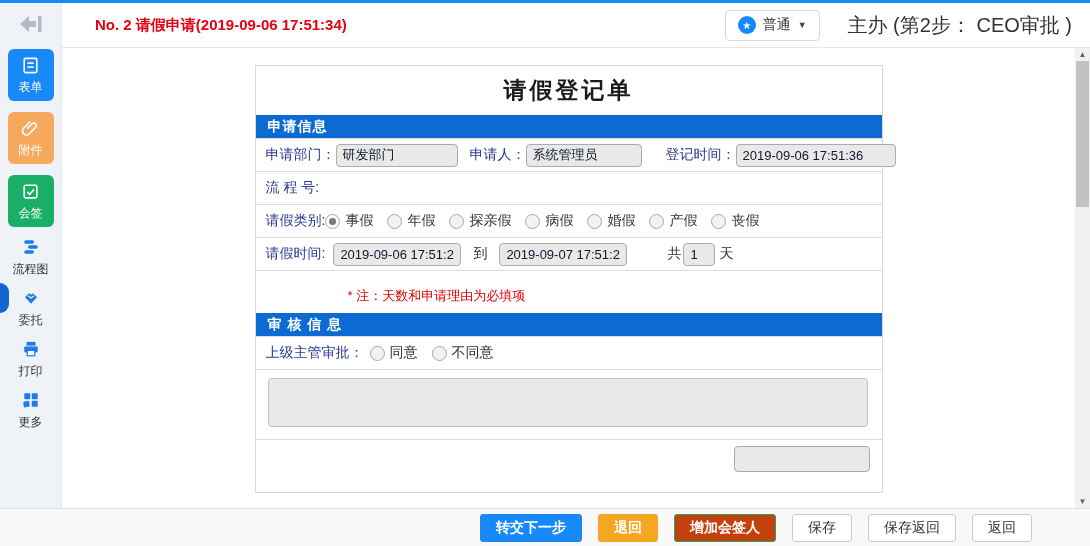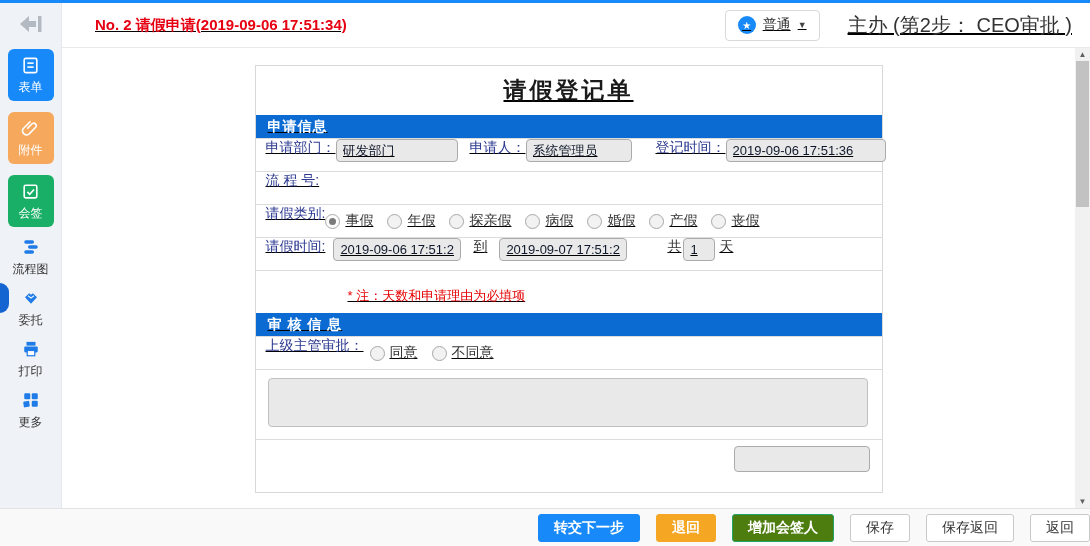--- a/index.html
+++ b/index.html
@@ -17,21 +17,21 @@
   .tile svg { width:19px; height:19px; }
   .tile-blue { background:#1789f8; } .tile-orange { background:#f6a85c; } .tile-green { background:#19af66; }
   .s-lbl { font-size:12px; line-height:13px; }
   .plain { display:flex; flex-direction:column; align-items:center; margin-bottom:13px; cursor:pointer; }
   .plain svg { width:18px; height:18px; }
   .plain .s-lbl { color:#333; margin-top:3px; }
   .edge-handle { position:absolute; left:0; top:280px; width:9px; height:30px;
     background:#1464d2; border-radius:0 16px 16px 0; }
 
   
-  .right { flex:1; display:flex; flex-direction:column; min-width:0;text-decoration:underline; }
+  .right { flex:1; display:flex; flex-direction:column; min-width:0; }
   .hdr { height:45px; background:#fff; border-bottom:1px solid #e8e8e8;
     display:flex; align-items:center; padding:0 14px 0 33px; flex-shrink:0; }
   .hdr-title { color:#e60012; font-weight:bold; font-size:15px; }
   .spacer { flex:1; }
   .pri-btn { display:flex; align-items:center; gap:7px; border:1px solid #d9d9d9; border-radius:4px;
     background:#fff; height:31px; padding:0 12px; font-size:14px; color:#333; cursor:pointer; }
   .pri-ico { width:18px; height:18px; border-radius:50%; background:#1789f8; color:#fff; font-size:10px;
     display:flex; align-items:center; justify-content:center; }
   .caret { font-size:9px; color:#444; }
   .step { font-size:20px; color:#333; margin-left:28px; margin-right:4px; white-space:nowrap; }
@@ -45,21 +45,21 @@
     justify-content:center; font-size:8px; color:#606060; cursor:pointer; }
   .sb-up { top:0; } .sb-down { bottom:0; }
   .sb-thumb { position:absolute; top:13px; left:1px; width:13px; height:146px; background:#c2c2c2; cursor:pointer; }
 
   
   .panel { width:628px; margin:17px auto 0; border:1px solid #d8d8d8; background:#fff; }
   .p-title { height:49px; display:flex; align-items:center; justify-content:center;
     font-size:23px; font-weight:bold; color:#1a1a1a; letter-spacing:3px; }
   .sec { height:23px; background:#0b6bd3; color:#fff; font-weight:bold; font-size:14px;
     display:flex; align-items:center; padding-left:12px; letter-spacing:1px; }
-  .row { border-top:1px solid #dcdcdc; display:flex; padding-left:10px;
+  .row { border-top:1px solid #dcdcdc; display:flex; align-items:center; padding-left:10px;
     min-height:33px; font-size:14px; }
   .lab { color:#2b3990; white-space:nowrap; }
   .val { color:#333; }
   .ginput { background:#e9e9e9; border:1px solid #ababab; border-radius:4px; height:23px;
     font-size:13px; color:#0f172a; padding:0 6px; font-family:inherit; }
   .gta { background:#e9e9e9; border:1px solid #c0c0c0; border-radius:4px; font-size:13px;
     color:#333; padding:2px 6px; font-family:inherit; resize:none; }
   .radio { width:15px; height:15px; border-radius:50%; border:1px solid #a8a8a8; background:#f2f2f2;
     display:inline-block; position:relative; flex-shrink:0; cursor:pointer; }
   .radio.sel { background:#fdfdfd; }
@@ -68,26 +68,26 @@
   .ritem { display:flex; align-items:center; gap:5px; margin-right:14px; color:#333; }
   .row-reason { border-top:1px solid #dcdcdc; padding:6px 10px 8px; font-size:14px; }
   .reason-line { display:flex; align-items:flex-start; }
   .note { margin-left:82px; margin-top:10px; color:#e60000; font-size:13px; }
   .row-ta { border-top:1px solid #dcdcdc; padding:8px 12px; }
   .row-partial { border-top:1px solid #dcdcdc; display:flex; justify-content:flex-end;
     padding:6px 12px 20px; }
 
   
   .footer { height:38px; background:#f9f9f9; border-top:1px solid #e3e3e3; display:flex;
-    align-items:center; justify-content:flex-end; gap:16px; }
+    align-items:center; justify-content:flex-end; gap:16px; padding-right:58px; }
   .fbtn { height:28px; padding:0 15px; border-radius:3px; font-size:14px; cursor:pointer;
     font-family:inherit; border:1px solid transparent; }
   .fbtn-blue { background:#1789f8; color:#fff; font-weight:bold; border-color:#1789f8; }
   .fbtn-orange { background:#f5a623; color:#fff; font-weight:bold; border-color:#f5a623; }
-  .fbtn-green { background:#4d7c0f; color:#fff; font-weight:bold; border-color:#21a567; }
+  .fbtn-green { background:#c2410c; color:#fff; font-weight:bold; border-color:#21a567; }
   .fbtn-plain { background:#fff; color:#333; border:1px solid #c9c9c9; }
 </style>
 </head>
 <body>
 
 <div class="topline"></div>
 
 <div class="app">
 
   <aside class="sidebar">
@@ -196,21 +196,21 @@
         <div class="panel">
 
           <div class="p-title">请假登记单</div>
 
           <div class="sec">申请信息</div>
 
           <div class="row">
             <span class="lab">申请部门：</span>
             <input class="ginput" style="width: 122px;" value="研发部门">
             <span class="lab" style="margin-left:12px;">申请人：</span>
-            <input class="ginput" style="width: 106px;" value="系统管理员">
+            <input class="ginput" style="width: 116px;" value="系统管理员">
             <span class="lab" style="margin-left:24px;">登记时间：</span>
             <input class="ginput" style="width: 160px;" value="2019-09-06 17:51:36">
           </div>
 
           <div class="row">
             <span class="lab">流 程 号:</span>
           </div>
 
           <div class="row">
             <span class="lab" style="">请假类别:</span>

